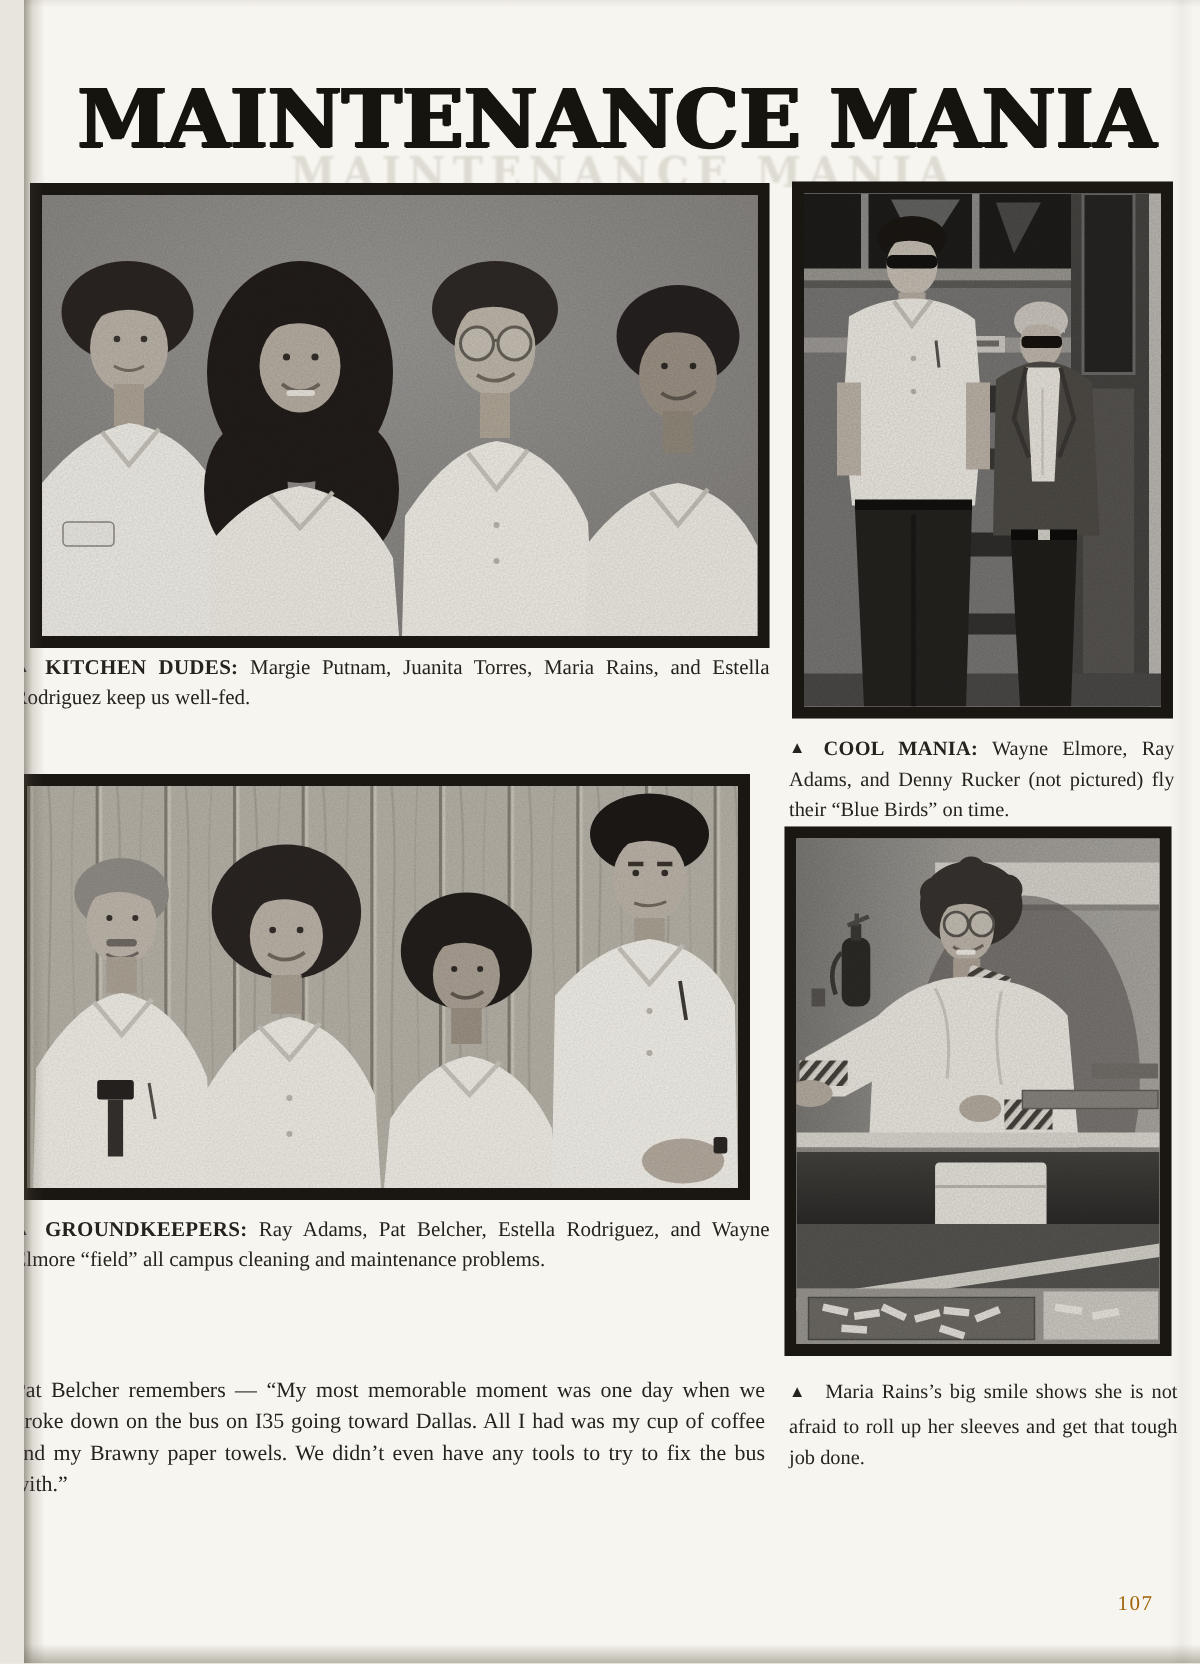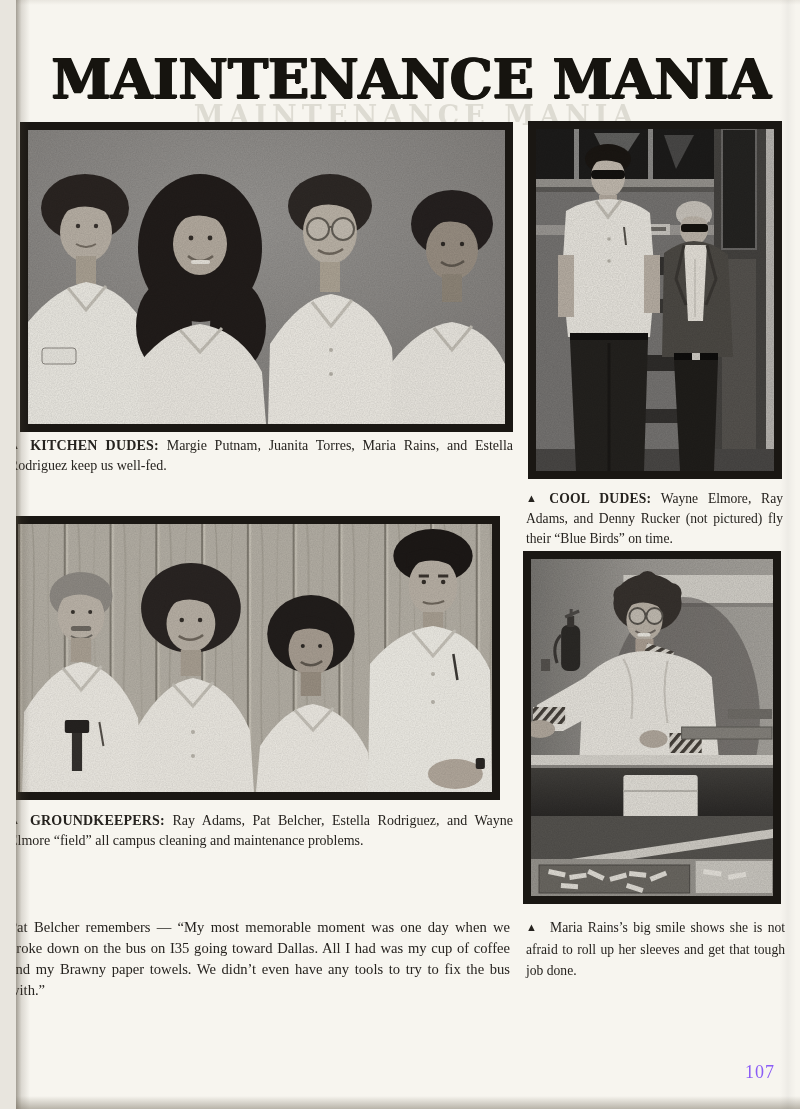--- a/index.html
+++ b/index.html
@@ -40,21 +40,21 @@
   .cap b{letter-spacing:0.2px;}
   #cap-kitchen{left:-7px;top:436px;width:504px;font-size:14px;line-height:20px;}
   #cap-ground {left:-7px;top:811px;width:504px;font-size:14px;line-height:20px;}
   #cap-bus    {left:510px;top:489px;width:257px;font-size:13.6px;line-height:20px;}
   #cap-maria  {left:510px;top:917px;width:259px;font-size:13.6px;line-height:21px;}
   #quote{
     position:absolute;left:-7px;top:917px;width:501px;margin:0;
     font-size:14.6px;line-height:21px;text-align:justify;z-index:2;
   }
   .page-number{
-    position:absolute;left:729px;top:1062px;font-size:18px;color:#8b5cf6;z-index:2;
+    position:absolute;left:729px;top:1062px;font-size:14px;color:#a16207;z-index:2;
     letter-spacing:1px;
   }
   
   .edge{position:absolute;pointer-events:none;z-index:10;}
   .edge-left{left:0;top:0;width:14px;height:100%;
     background:linear-gradient(to right,rgba(80,72,58,0.5),rgba(80,72,58,0.16) 40%,rgba(80,72,58,0) 100%);}
   .edge-bottom{left:0;bottom:0;width:100%;height:13px;
     background:linear-gradient(to top,rgba(108,100,84,0.45),rgba(108,100,84,0) 100%);}
   .edge-top{left:0;top:0;width:100%;height:5px;
     background:linear-gradient(to bottom,rgba(108,100,84,0.10),rgba(108,100,84,0) 100%);}
@@ -209,21 +209,21 @@
       <path d="M138 231 L182 231 L178 342 L144 342 Z" fill="#201e1b"></path>
       <rect width="238" height="342" filter="url(#grainF)" opacity="0.17"></rect>
     </svg>
   </div>
 
   <p class="cap" id="cap-kitchen">
     <span class="tri">▲</span><b>KITCHEN DUDES:</b><span> Margie Putnam, Juanita Torres, Maria Rains, and Estella Rodriguez keep us well-fed.</span>
   </p>
 
   <p class="cap" id="cap-bus">
-    <span class="tri">▲</span><b>COOL DUDES:</b><span> Wayne Elmore, Ray Adams, and Denny Rucker (not pictured) fly their “Blue Birds” on time.</span>
+    <span class="tri">▲</span><b>COOL MANIA:</b><span> Wayne Elmore, Ray Adams, and Denny Rucker (not pictured) fly their “Blue Birds” on time.</span>
   </p>
 
   <div class="photo" id="photo-ground" role="img" aria-label="Four maintenance staff in white shirts in front of light wood paneling">
     <svg viewBox="0 0 466 268" preserveAspectRatio="none">
       <rect width="466" height="268" fill="url(#panelPat)"></rect>
 
       <ellipse cx="62" cy="72" rx="31" ry="24" fill="#8e8a84"></ellipse>
       <ellipse cx="62" cy="92" rx="23" ry="27" fill="#bcb4a9"></ellipse>
       <path d="M38 78 Q 62 62 86 80 L 86 68 Q 62 54 38 66 Z" fill="#8e8a84"></path>
       <circle cx="54" cy="88" r="2" fill="#38332e"></circle>

